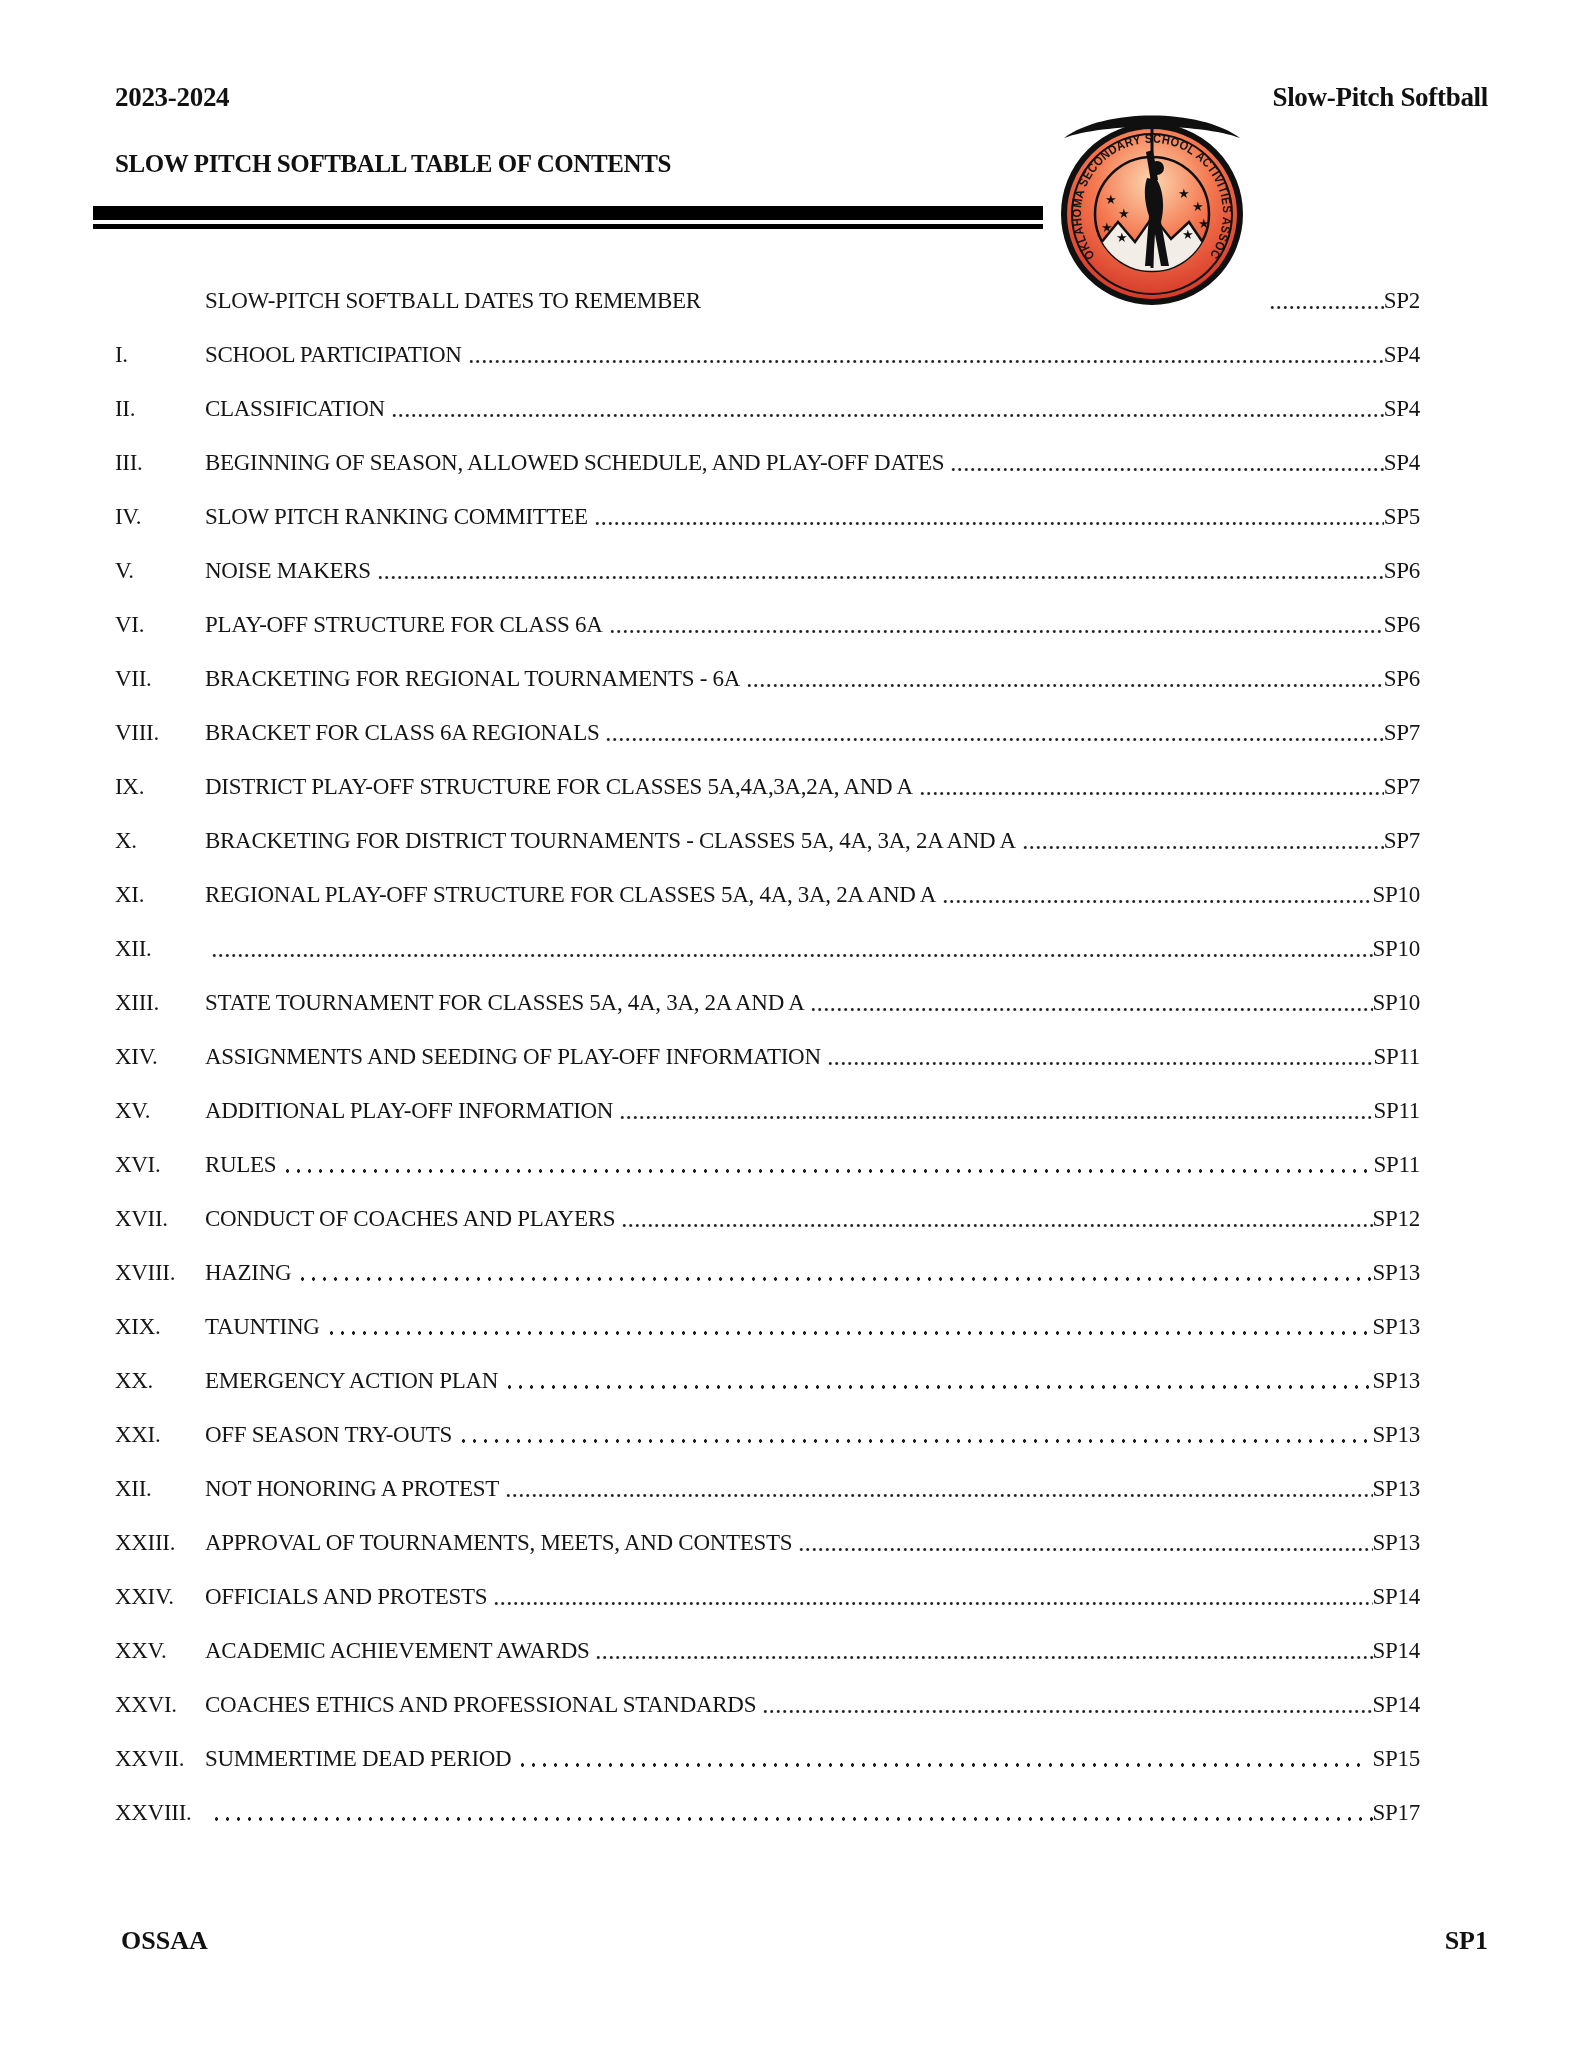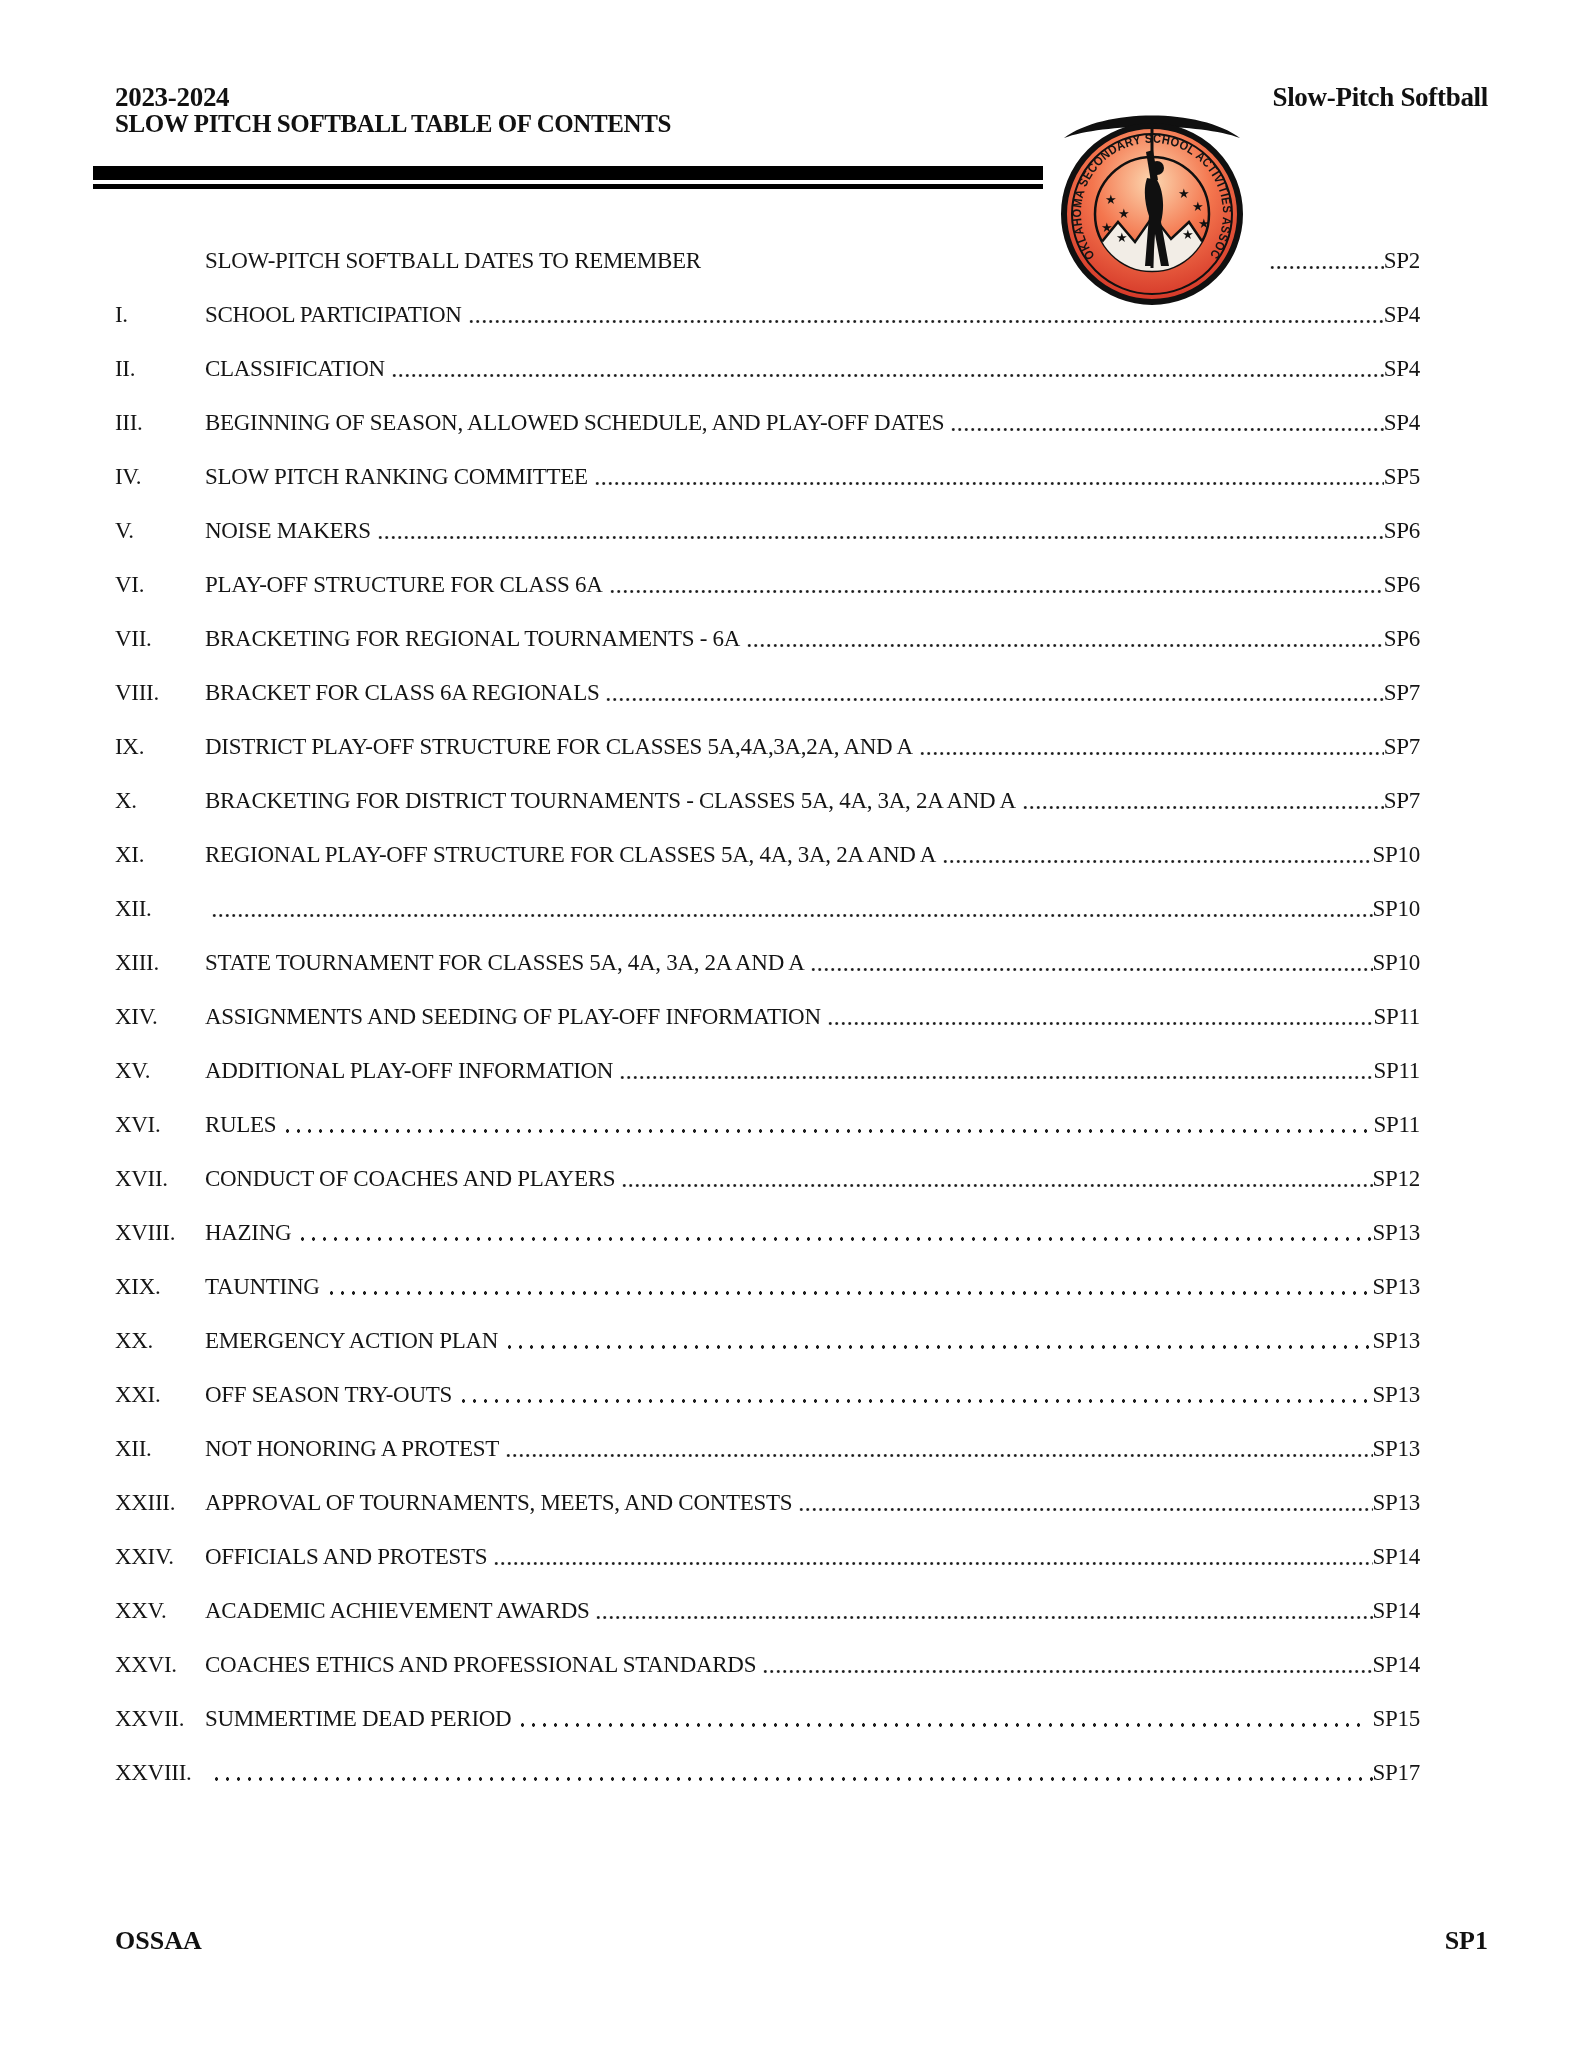--- a/index.html
+++ b/index.html
@@ -10,21 +10,21 @@
   }
   .content { padding:0 95px 0 115px; }
 
   
   .header { display:flex; justify-content:space-between; align-items:flex-start;
             padding-top:84px; line-height:1; }
   .header-left, .header-right {
     font-weight:bold; font-size:27px; letter-spacing:-0.3px; color:#111;
   }
   .doc-title {
-    line-height:1; font-weight:bold; font-size:25px;
+    margin-top:40px; line-height:1; font-weight:bold; font-size:25px;
     letter-spacing:-0.4px; color:#111;
   }
 
   
   .double-rule {
     margin-top:30px; margin-left:-22px; width:950px; height:4px;
     border-top:14px solid #000; border-bottom:5px solid #000;
   }
 
   
@@ -42,21 +42,21 @@
           background-image:radial-gradient(circle, #1d1d1d 1.2px, transparent 1.55px);
           background-size:6.5px 5px; background-repeat:repeat-x; background-position:left bottom; }
   .row.coarse .dots { height:6px;
           background-image:radial-gradient(circle, #1d1d1d 1.55px, transparent 1.9px);
           background-size:11px 6px; }
   .row.short .dots { width:115px; }
   .row.gap .pageno { margin-left:9px; }
   .pageno { flex:0 0 auto; }
 
   
-  .footer { position:absolute; left:115px; right:95px; top:1928px;
+  .footer { position:absolute; left:121px; right:95px; top:1928px;
             display:flex; justify-content:space-between; line-height:1;align-items:center; }
   .footer-left, .footer-right { font-weight:bold; font-size:26px; color:#111; }
 </style>
 </head>
 <body>
 
 <div class="page">
 
   <div class="content">
     <div class="header">

